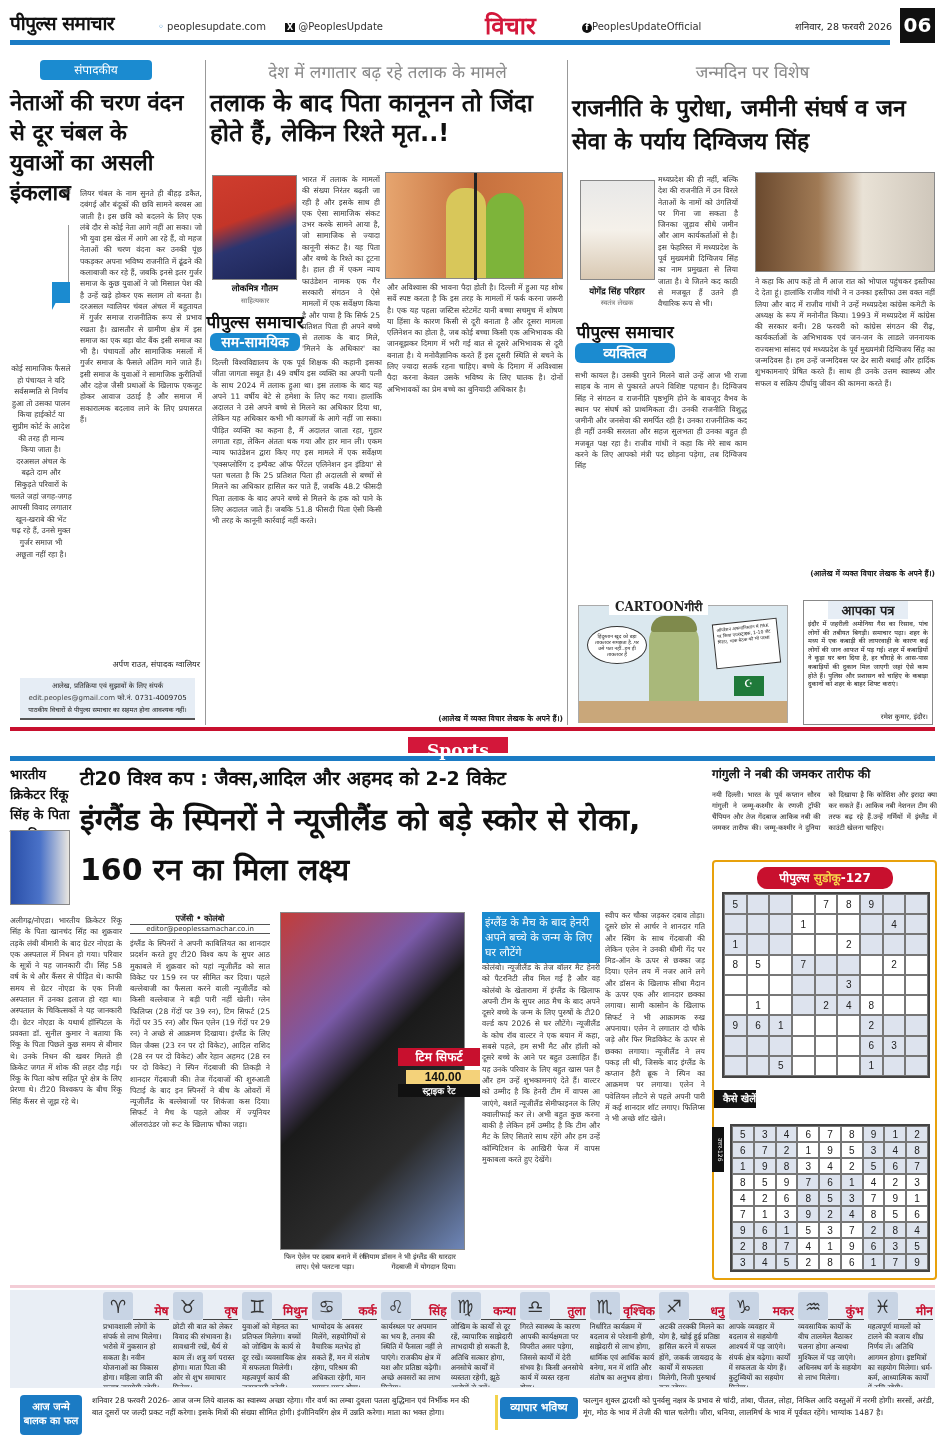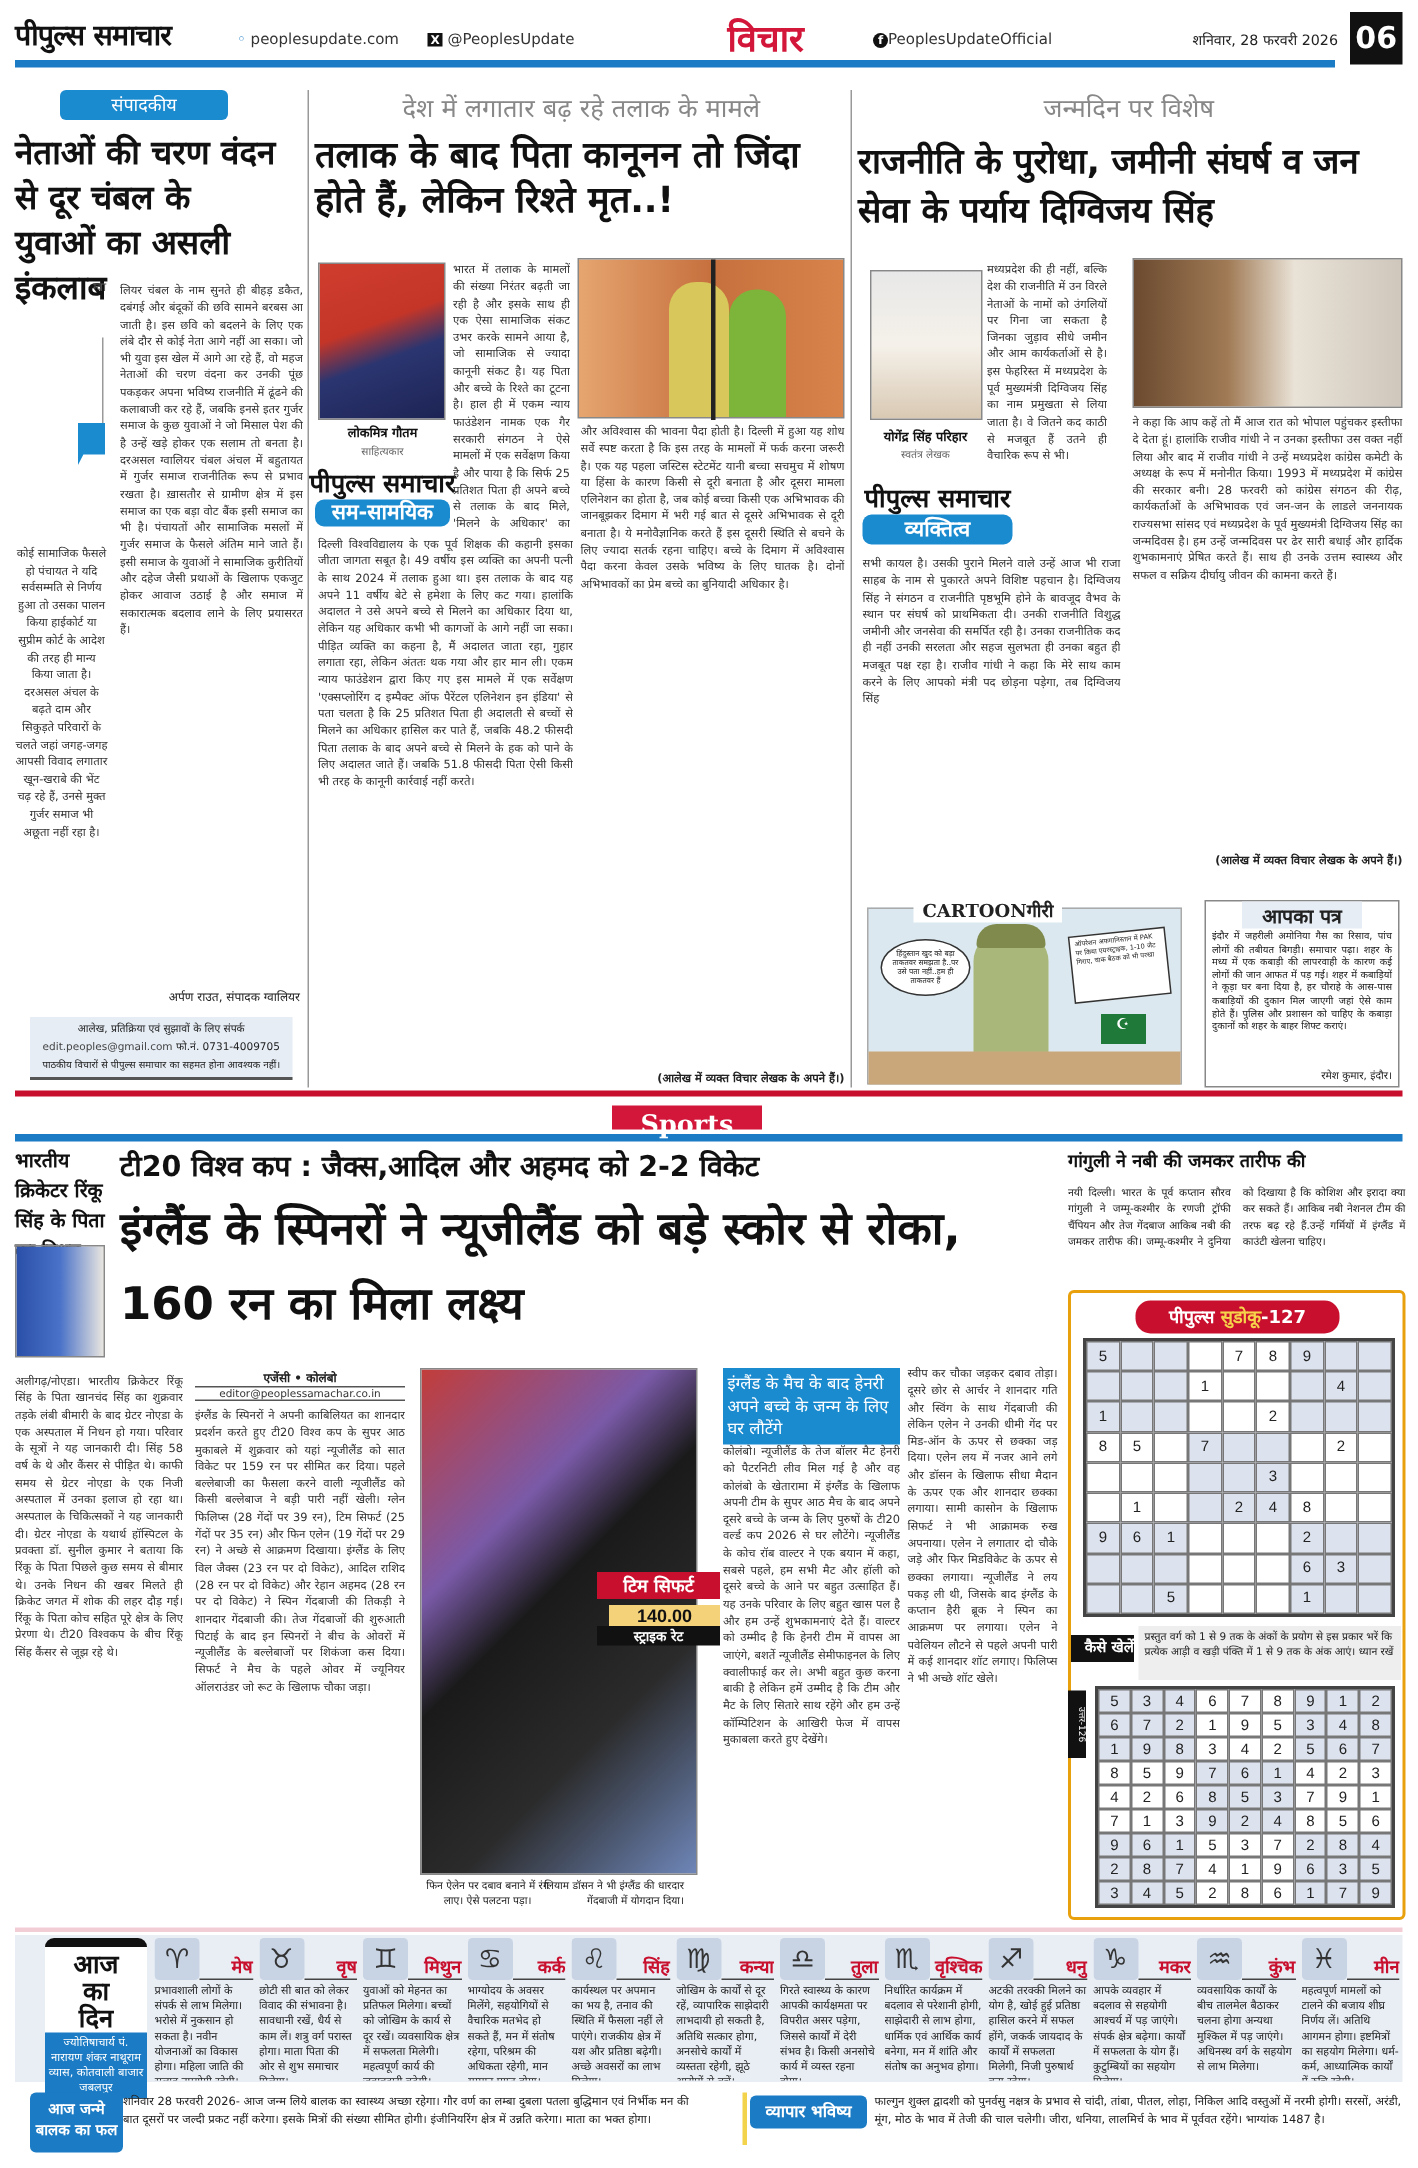--- a/index.html
+++ b/index.html
@@ -248,21 +248,20 @@
       <div class="cell sh"></div>
       <div class="cell sh">5</div>
       <div class="cell"></div>
       <div class="cell"></div>
       <div class="cell"></div>
       <div class="cell sh">1</div>
       <div class="cell sh"></div>
       <div class="cell sh"></div>
     </div>
   <div class="abs how-label" style="left:0;top:228px;width:42px;height:18px;line-height:18px">कैसे खेलें</div>
-  <div class="abs how-text" style="left:45px;top:222px;width:175px;height:36px">प्रस्तुत वर्ग को 1 से 9 तक के अंकों के प्रयोग से इस प्रकार भरें कि प्रत्येक आड़ी व खड़ी पंक्ति में 1 से 9 तक के अंक आएं। ध्यान रखें</div>
   <div class="abs ans-tag" style="left:-2px;top:265px;width:12px;height:45px">उत्तर-126</div>
   <div class="abs grid" id="sud-solution" style="left:16px;top:262px;width:200px;height:148px">
       <div class="cell sh">5</div>
       <div class="cell sh">3</div>
       <div class="cell sh">4</div>
       <div class="cell">6</div>
       <div class="cell">7</div>
       <div class="cell">8</div>
       <div class="cell sh">9</div>
       <div class="cell sh">1</div>
@@ -338,26 +337,20 @@
       <div class="cell">6</div>
       <div class="cell sh">1</div>
       <div class="cell sh">7</div>
       <div class="cell sh">9</div>
     </div>
 </div>
 
 <div class="abs pink-rule" style="left:10px;top:1285px;width:925px"></div>
 
 <div class="abs horo-wrap">
-  <div class="abs aaj" style="left:20px;top:2px;width:68px;height:95px">
-    <div class="aaj-t" style="margin-top:3px">आज</div>
-    <div class="aaj-t">का</div>
-    <div class="aaj-t">दिन</div>
-    <div class="aaj-sub">ज्योतिषाचार्य पं. नारायण शंकर नाथूराम व्यास, कोतवाली बाजार जबलपुर</div>
-  </div>
   <div class="abs" id="signs-row" style="left:93px;top:2px;width:830px;height:95px;display:flex;gap:4px">
       <div class="sign" style="flex: 1 1 0%;">
         <div style="display: flex; align-items: flex-end;">
           <div class="sign-ico">♈</div>
           <div class="sign-name" style="flex: 1 1 0%;">मेष</div>
         </div>
         <div class="sign-text">प्रभावशाली लोगों के संपर्क से लाभ मिलेगा। भरोसे में नुकसान हो सकता है। नवीन योजनाओं का विकास होगा। महिला जाति की सलाह उपयोगी रहेगी।</div>
       </div>
       <div class="sign" style="flex: 1 1 0%;">
         <div style="display: flex; align-items: flex-end;">
@@ -432,16 +425,16 @@
       <div class="sign" style="flex: 1 1 0%;">
         <div style="display: flex; align-items: flex-end;">
           <div class="sign-ico">♓</div>
           <div class="sign-name" style="flex: 1 1 0%;">मीन</div>
         </div>
         <div class="sign-text">महत्वपूर्ण मामलों को टालने की बजाय शीघ्र निर्णय लें। अतिथि आगमन होगा। इष्टमित्रों का सहयोग मिलेगा। धर्म-कर्म, आध्यात्मिक कार्यों में रुचि रहेगी।</div>
       </div>
     </div>
 </div>
 <div class="abs pill-blue" style="left:20px;top:1395px;width:62px;height:40px;line-height:14px;padding-top:5px">आज जन्मे बालक का फल</div>
-<div class="abs bottom-text" style="left:82px;top:1395px;width:380px;height:40px;overflow:hidden">शनिवार 28 फरवरी 2026- आज जन्म लिये बालक का स्वास्थ्य अच्छा रहेगा। गौर वर्ण का लम्बा दुबला पतला बुद्धिमान एवं निर्भीक मन की बात दूसरों पर जल्दी प्रकट नहीं करेगा। इसके मित्रों की संख्या सीमित होगी। इंजीनियरिंग क्षेत्र में उन्नति करेगा। माता का भक्त होगा।</div>
+<div class="abs bottom-text" style="left:92px;top:1395px;width:380px;height:40px;overflow:hidden">शनिवार 28 फरवरी 2026- आज जन्म लिये बालक का स्वास्थ्य अच्छा रहेगा। गौर वर्ण का लम्बा दुबला पतला बुद्धिमान एवं निर्भीक मन की बात दूसरों पर जल्दी प्रकट नहीं करेगा। इसके मित्रों की संख्या सीमित होगी। इंजीनियरिंग क्षेत्र में उन्नति करेगा। माता का भक्त होगा।</div>
 <div class="abs" style="left:495px;top:1395px;width:3px;height:35px;background:#f3d34b"></div>
 <div class="abs pill-blue" style="left:500px;top:1397px;width:78px;height:22px;line-height:22px;font-size:11px">व्यापार भविष्य</div>
 <div class="abs bottom-text" style="left:583px;top:1395px;width:352px;height:40px;overflow:hidden">फाल्गुन शुक्ल द्वादशी को पुनर्वसु नक्षत्र के प्रभाव से चांदी, तांबा, पीतल, लोहा, निकिल आदि वस्तुओं में नरमी होगी। सरसों, अरंडी, मूंग, मोठ के भाव में तेजी की चाल चलेगी। जीरा, धनिया, लालमिर्च के भाव में पूर्ववत रहेंगे। भाग्यांक 1487 है।</div>
 
 </body></html>

